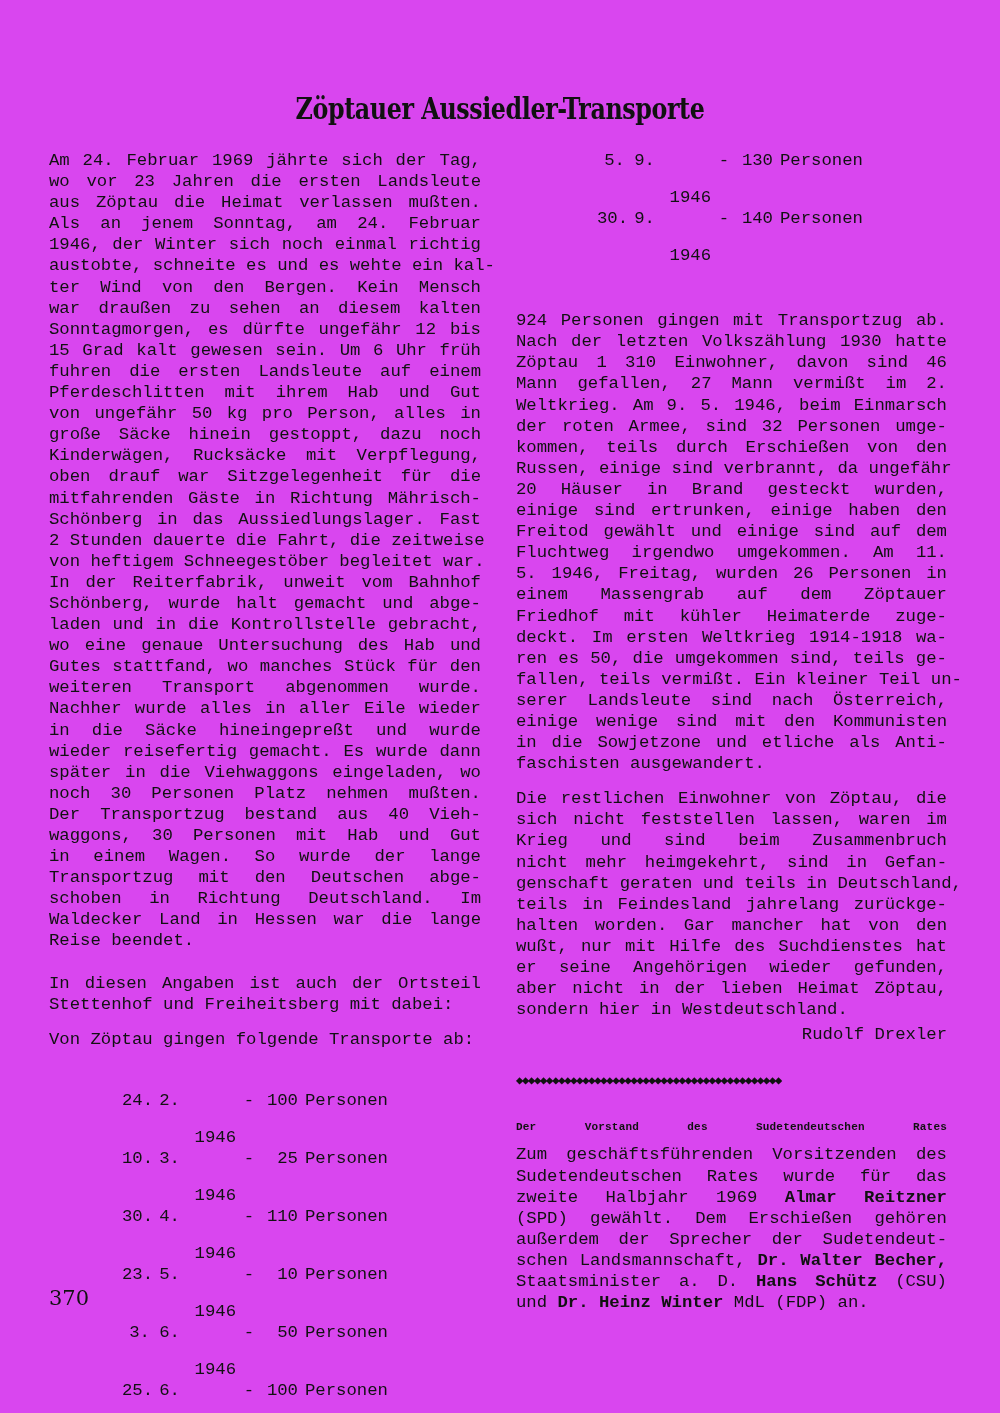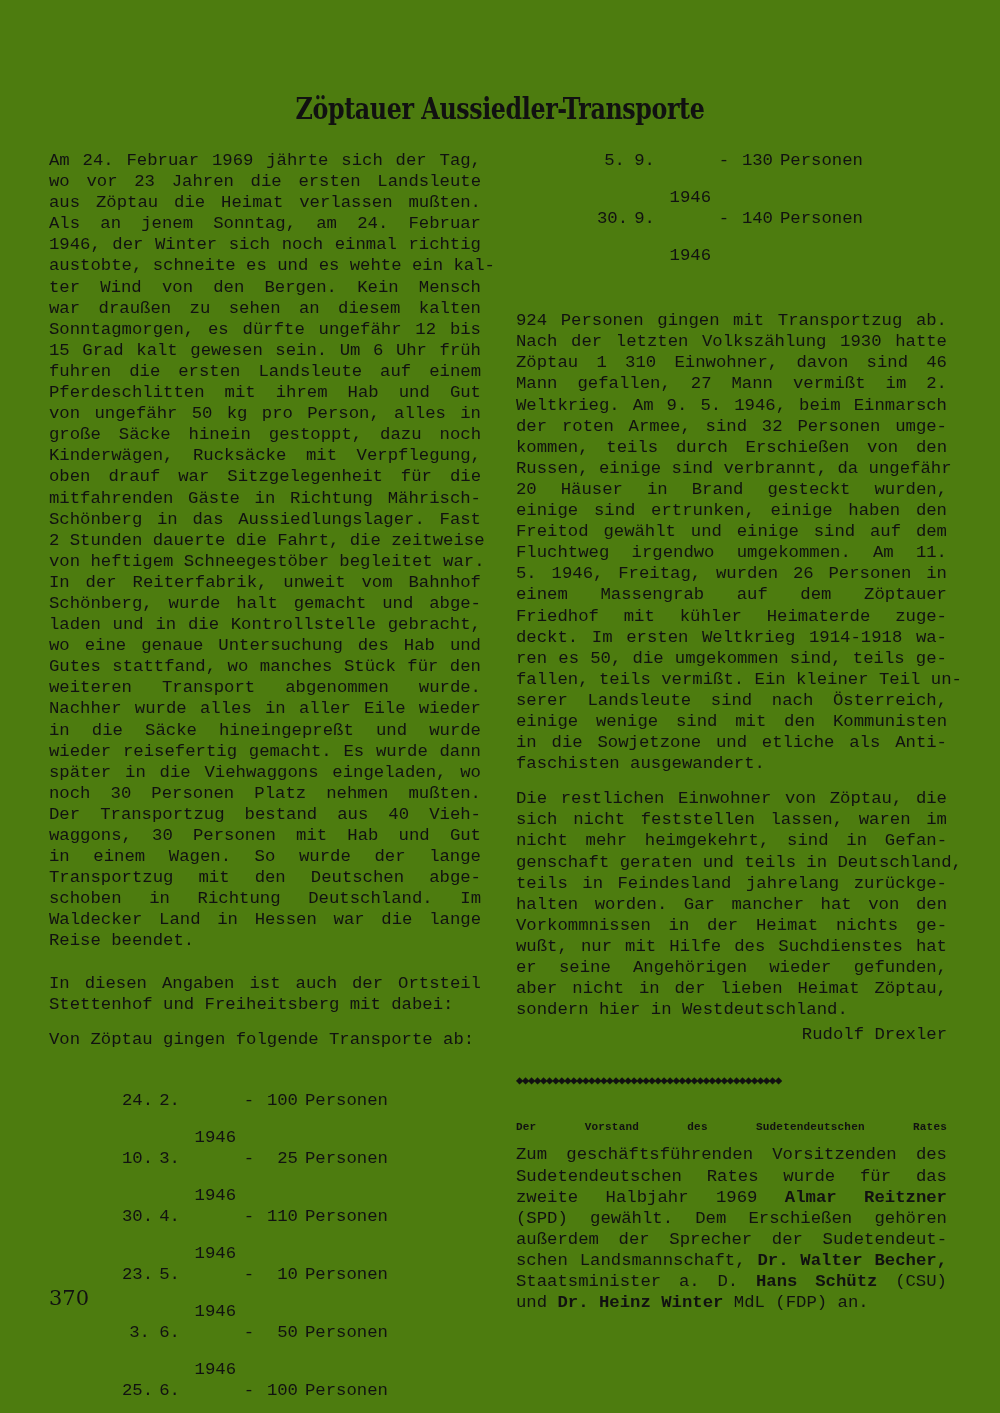--- a/index.html
+++ b/index.html
@@ -1,17 +1,17 @@
 <!DOCTYPE html>
 <html><head>
 <meta charset="utf-8">
 <style>
   html, body { margin: 0; padding: 0; background: #ffffff; }
   body { width: 1000px; height: 1413px; position: relative; overflow: hidden; color: #111; }
-  .page { position: absolute; left: 0; top: 0; width: 1000px; height: 1413px; background: #4d7c0f; }
+  .page { position: absolute; left: 0; top: 0; width: 1000px; height: 1413px; background: #d946ef; }
   .title {
     position: absolute; left: 0; width: 1000px; top: 92px; text-align: center;
     font-family: "DejaVu Serif", serif; font-weight: bold; font-size: 29px;
     letter-spacing: -0.5px; transform: scaleX(0.82); transform-origin: center;
   }
   .col { position: absolute; font-family: Liberation Mono, monospace; font-size: 17.3px; line-height: 21.1px; }
   .col-left { left: 49px; top: 150px; width: 432px; }
   .col-right { left: 516px; top: 150px; width: 431px; }
   .line { display: block; white-space: nowrap; text-align: justify; text-align-last: justify; }
   .line.last { text-align-last: left; }
@@ -208,25 +208,25 @@
         <span class="line">fallen, teils vermißt. Ein kleiner Teil un-</span>
         <span class="line">serer Landsleute sind nach Österreich,</span>
         <span class="line">einige wenige sind mit den Kommunisten</span>
         <span class="line">in die Sowjetzone und etliche als Anti-</span>
         <span class="line last">faschisten ausgewandert.</span>
       </div>
     <div class="gap-sm"></div>
     <div class="para" id="rp2">
         <span class="line">Die restlichen Einwohner von Zöptau, die</span>
         <span class="line">sich nicht feststellen lassen, waren im</span>
+        <span class="line">Krieg und sind beim Zusammenbruch</span>
         <span class="line">nicht mehr heimgekehrt, sind in Gefan-</span>
         <span class="line">genschaft geraten und teils in Deutschland,</span>
         <span class="line">teils in Feindesland jahrelang zurückge-</span>
         <span class="line">halten worden. Gar mancher hat von den</span>
-        <span class="line">Vorkommnissen in der Heimat nichts ge-</span>
         <span class="line">wußt, nur mit Hilfe des Suchdienstes hat</span>
         <span class="line">er seine Angehörigen wieder gefunden,</span>
         <span class="line">aber nicht in der lieben Heimat Zöptau,</span>
         <span class="line last">sondern hier in Westdeutschland.</span>
       </div>
     <div class="gap-sm" style="height:4px"></div>
     <div class="sig">Rudolf Drexler</div>
     <div class="gap" style="height:26px"></div>
     <div class="diamonds">◆◆◆◆◆◆◆◆◆◆◆◆◆◆◆◆◆◆◆◆◆◆◆◆◆◆◆◆◆◆◆◆◆◆◆◆◆◆◆◆◆◆◆◆</div>
     <div class="gap" style="height:26px"></div>

